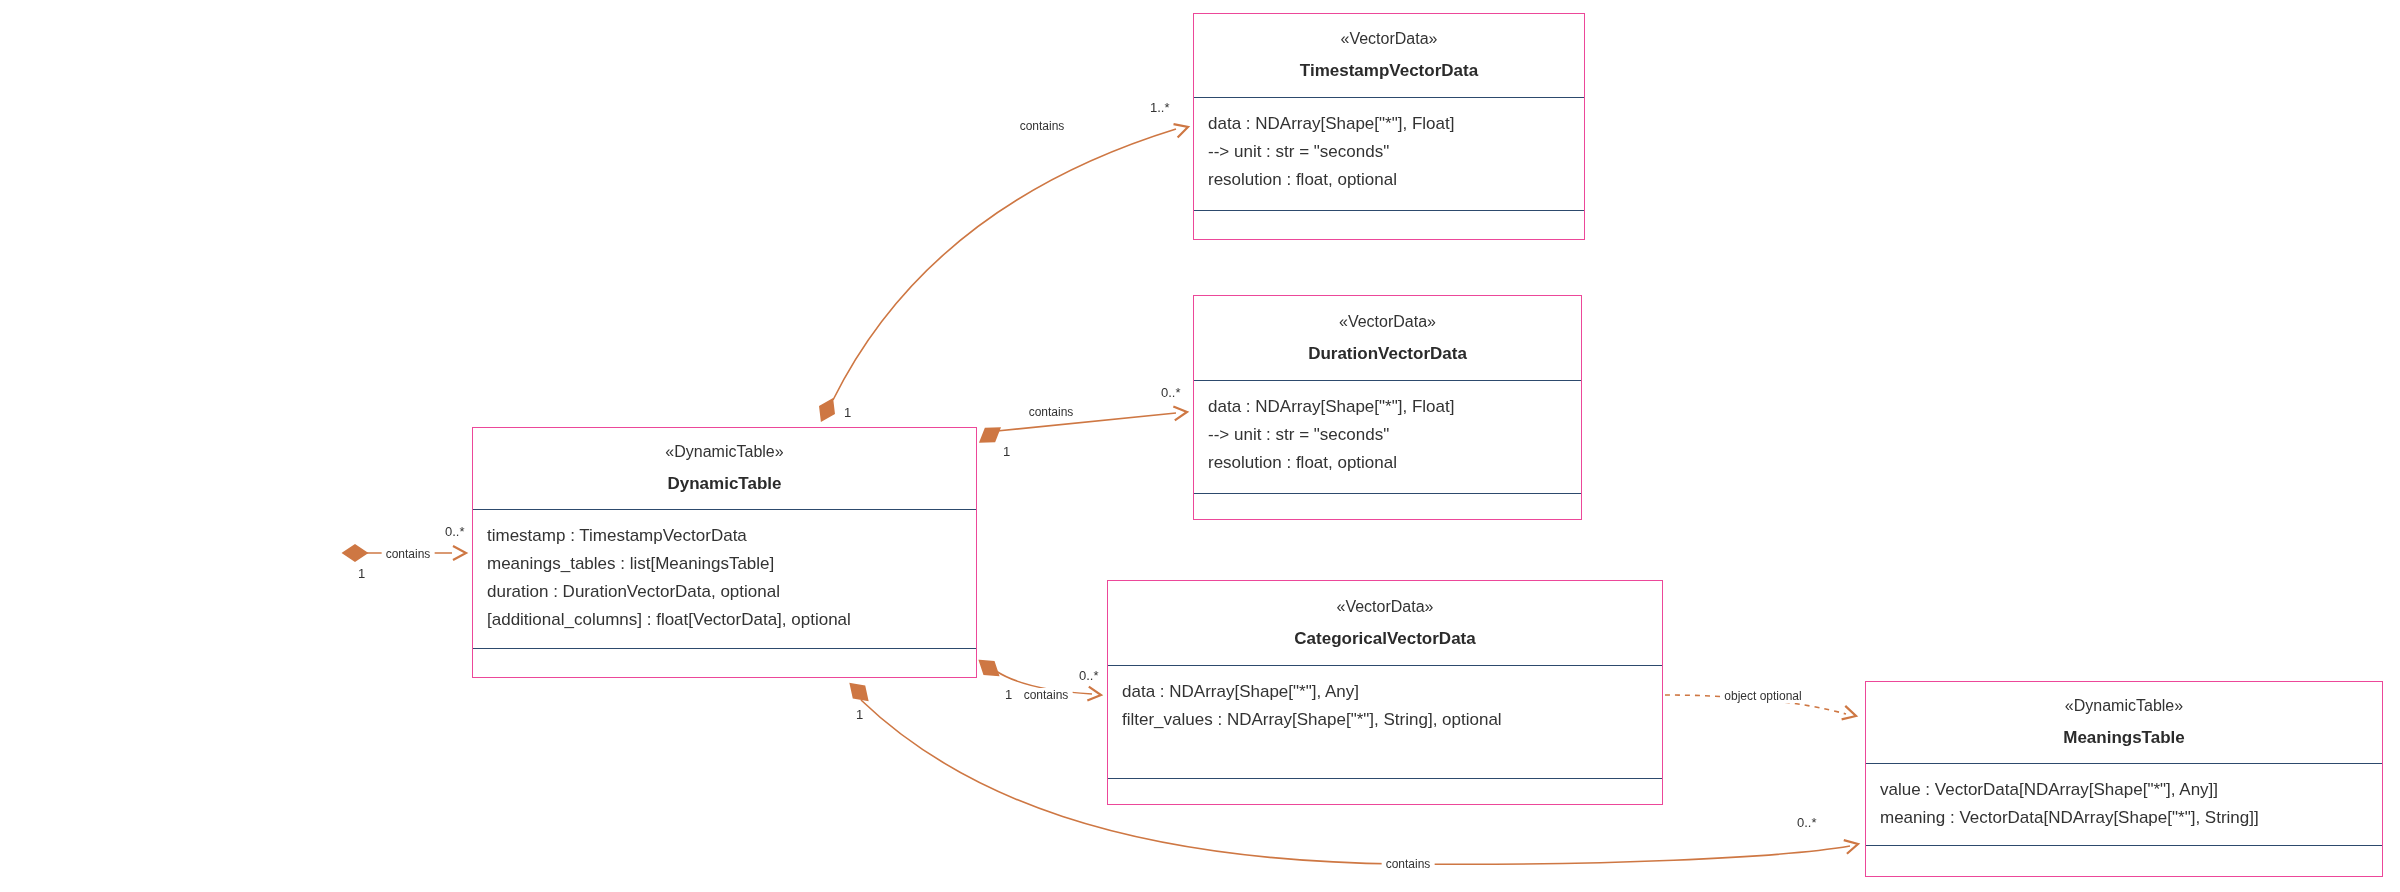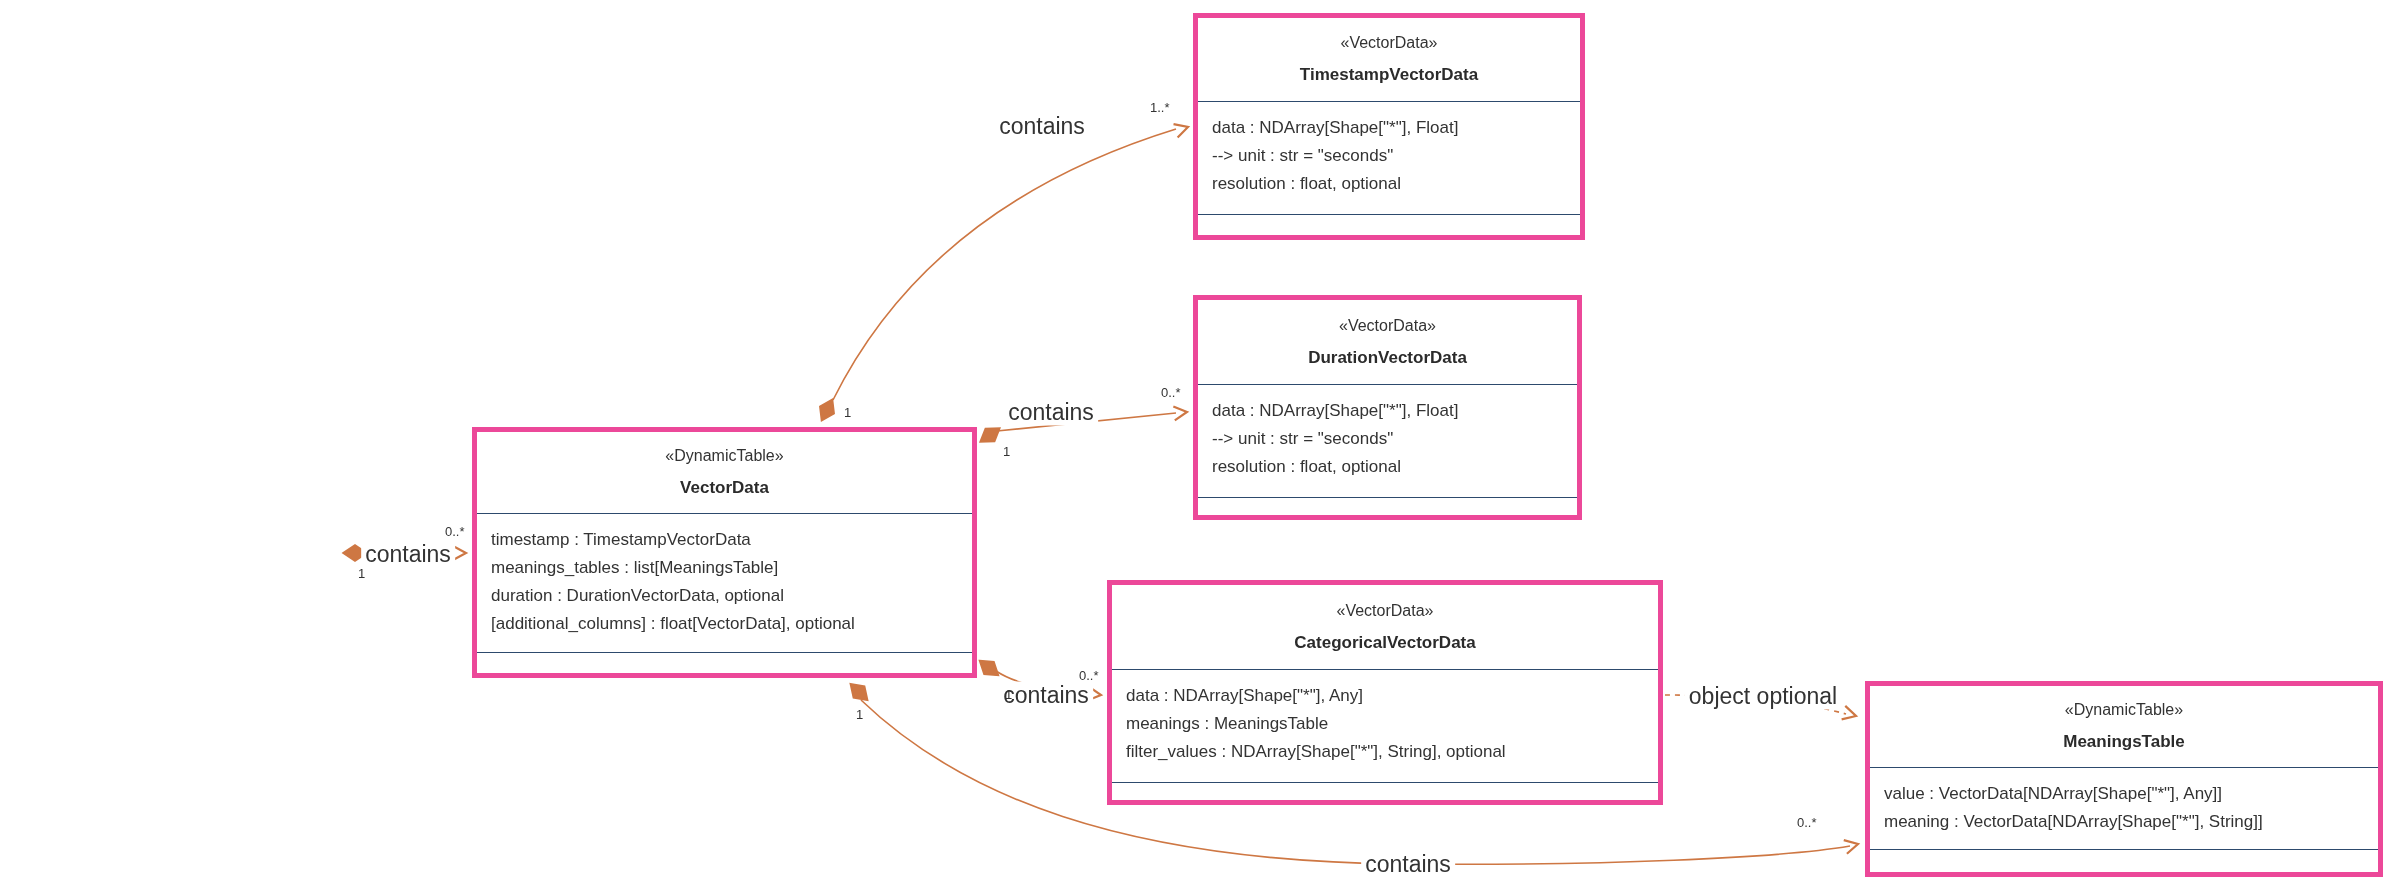--- a/index.html
+++ b/index.html
@@ -1,55 +1,55 @@
 <!DOCTYPE html>
 <html><head>
 <meta charset="utf-8">
 <style>
   html,body{margin:0;padding:0;background:#ffffff;}
   #canvas{
     position:relative;width:2400px;height:892px;background:#ffffff;
     font-family:"Liberation Sans",sans-serif;color:#333333;overflow:hidden;
   }
   .class-box{
-    position:absolute;background:#ffffff;border:5px solid #ec4899;
+    position:absolute;background:#ffffff;border:1px solid #ec4899;
     box-sizing:border-box;display:flex;flex-direction:column;z-index:1;
   }
   .box-title{
     box-sizing:border-box;border-bottom:1px solid #2d4a6d;
     display:flex;flex-direction:column;justify-content:center;align-items:center;
     text-align:center;flex:0 0 auto;
   }
   .stereotype{font-size:16px;color:#333333;}
   .class-name{font-size:17px;font-weight:bold;margin-top:13px;color:#2b2b2b;}
   .attrs{
     box-sizing:border-box;border-bottom:1px solid #2d4a6d;
     padding:12px 10px 0 14px;font-size:17px;line-height:28px;flex:0 0 auto;
     white-space:nowrap;
   }
   .methods{flex:1 1 auto;}
   #edges{position:absolute;left:0;top:0;z-index:2;pointer-events:none;}
   .edge-label{
     position:absolute;transform:translate(-50%,-50%);background:#ffffff;
-    padding:0 4px;font-size:23px;color:#333333;z-index:3;white-space:nowrap;
+    padding:0 4px;font-size:12px;color:#333333;z-index:3;white-space:nowrap;
   }
   .mult-label{
     position:absolute;font-size:13px;color:#333333;z-index:3;white-space:nowrap;
   }
 </style>
 </head>
 <body>
 
 <div id="canvas">
 
 
   <div class="class-box" style="left:472px;top:427px;width:505px;height:251px">
     <div class="box-title" style="height:82px">
       <div class="stereotype">«DynamicTable»</div>
-      <div class="class-name">VectorData</div>
+      <div class="class-name">DynamicTable</div>
     </div>
     <div class="attrs" style="height:139px">
       <div>timestamp : TimestampVectorData</div>
       <div>meanings_tables : list[MeaningsTable]</div>
       <div>duration : DurationVectorData, optional</div>
       <div>[additional_columns] : float[VectorData], optional</div>
     </div>
     <div class="methods"></div>
   </div>
 
@@ -79,21 +79,20 @@
     <div class="methods"></div>
   </div>
 
   <div class="class-box" style="left:1107px;top:580px;width:556px;height:225px">
     <div class="box-title" style="height:85px">
       <div class="stereotype">«VectorData»</div>
       <div class="class-name">CategoricalVectorData</div>
     </div>
     <div class="attrs" style="height:113px">
       <div>data : NDArray[Shape["*"], Any]</div>
-      <div>meanings : MeaningsTable</div>
       <div>filter_values : NDArray[Shape["*"], String], optional</div>
     </div>
     <div class="methods"></div>
   </div>
 
   <div class="class-box" style="left:1865px;top:681px;width:518px;height:196px">
     <div class="box-title" style="height:82px">
       <div class="stereotype">«DynamicTable»</div>
       <div class="class-name">MeaningsTable</div>
     </div>

